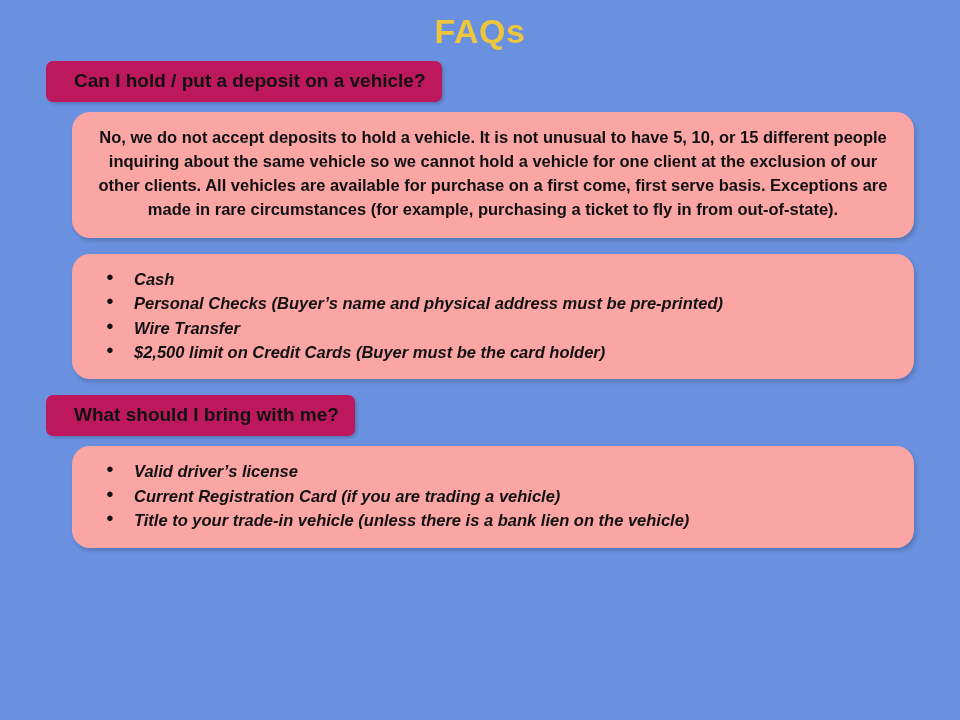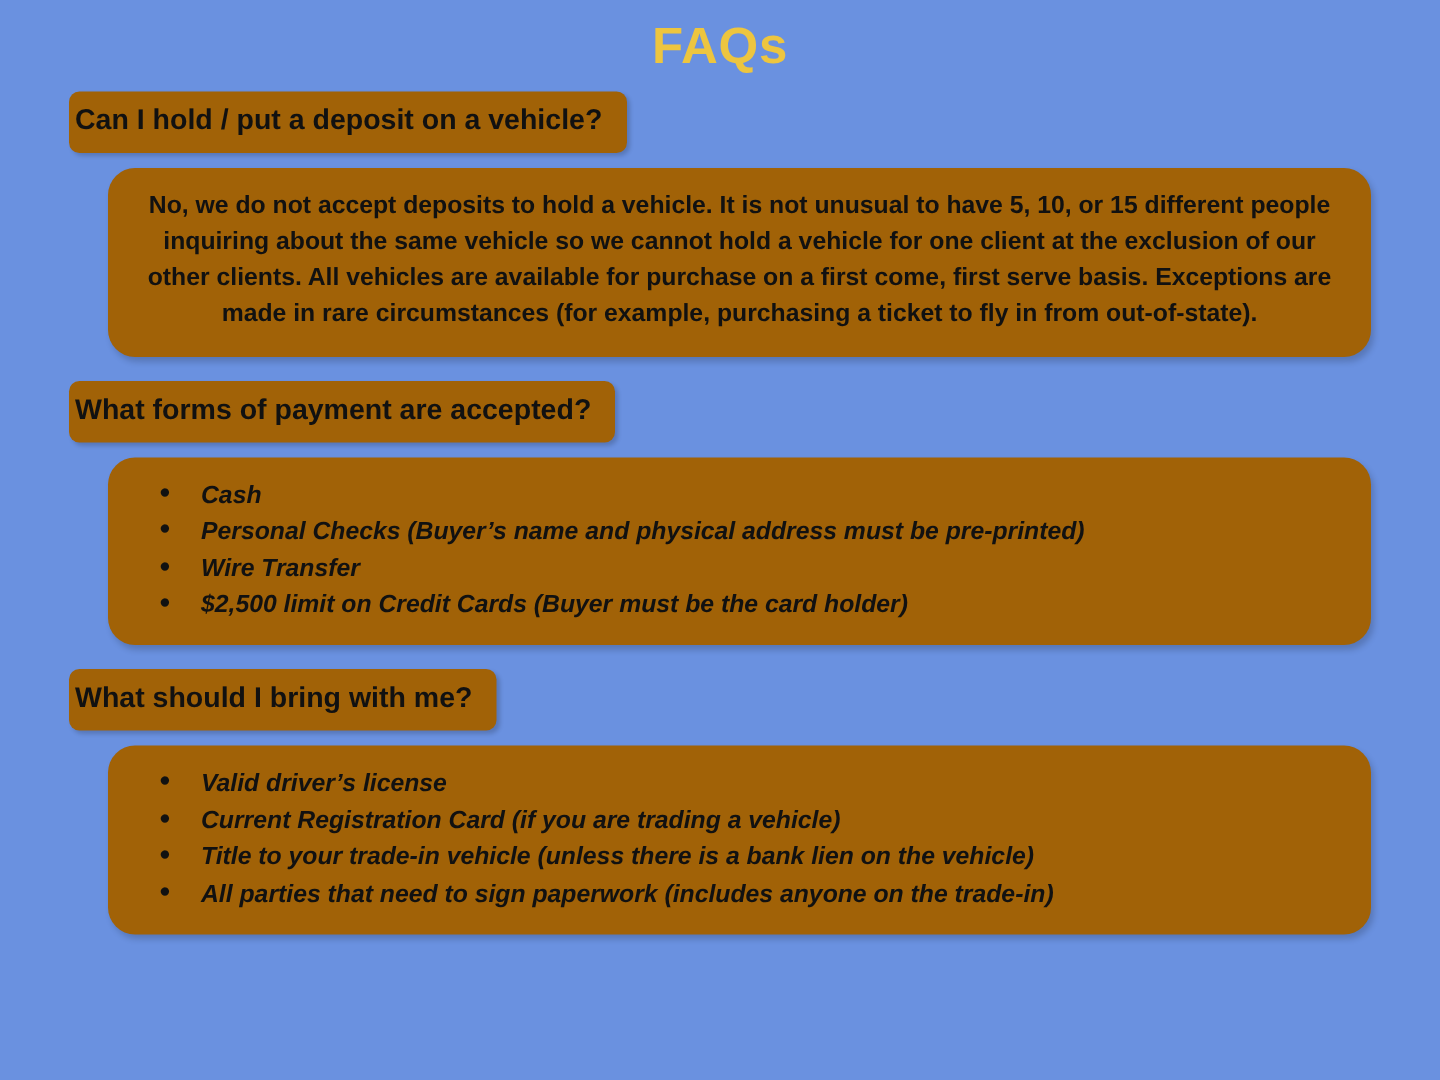--- a/index.html
+++ b/index.html
@@ -25,31 +25,31 @@
     font-size: 34px;
     font-weight: bold;
     padding-top: 12px;
     letter-spacing: 0.5px;
   }
   .qa-block {
     margin: 0;
   }
   .question {
     display: inline-block;
-    background: #a16207;
+    background: #be185d;
     color: #111111;
     font-size: 19px;
     font-weight: bold;
     border-radius: 7px;
-    padding: 9px 16px 10px 4px;
+    padding: 9px 16px 10px 28px;
     margin-left: 46px;
     box-shadow: 2px 2px 3px rgba(0,0,0,0.18);
   }
   .answer {
-    background: #a16207;
+    background: #fca5a5;
     color: #111111;
     border-radius: 18px;
     margin: 10px 46px 0 72px;
     padding: 14px 20px 16px 20px;
     box-shadow: 2px 3px 4px rgba(0,0,0,0.18);
     font-size: 16.5px;
     font-weight: bold;
     line-height: 1.45;
   }
   .answer.para {
@@ -85,36 +85,34 @@
 <div class="slide">
 
   <div class="page-title">FAQs</div>
 
   <div class="qa-block block-1">
     <div class="question">Can I hold / put a deposit on a vehicle?</div>
     <div class="answer para">No, we do not accept deposits to hold a vehicle. It is not unusual to have 5, 10, or 15 different people inquiring about the same vehicle so we cannot hold a vehicle for one client at the exclusion of our other clients. All vehicles are available for purchase on a first come, first serve basis. Exceptions are made in rare circumstances (for example, purchasing a ticket to fly in from out-of-state).</div>
   </div>
 
   <div class="qa-block block-2">
-    <div class="question">What forms of payment are accepted?</div>
     <div class="answer">
       <ul>
         <li>Cash</li>
         <li>Personal Checks (Buyer’s name and physical address must be pre-printed)</li>
         <li>Wire Transfer</li>
         <li>$2,500 limit on Credit Cards (Buyer must be the card holder)</li>
       </ul>
     </div>
   </div>
 
   <div class="qa-block block-3">
     <div class="question">What should I bring with me?</div>
     <div class="answer">
       <ul>
         <li>Valid driver’s license</li>
         <li>Current Registration Card (if you are trading a vehicle)</li>
         <li>Title to your trade-in vehicle (unless there is a bank lien on the vehicle)</li>
-        <li>All parties that need to sign paperwork (includes anyone on the trade-in)</li>
       </ul>
     </div>
   </div>
 
 </div>
 
 </body></html>

